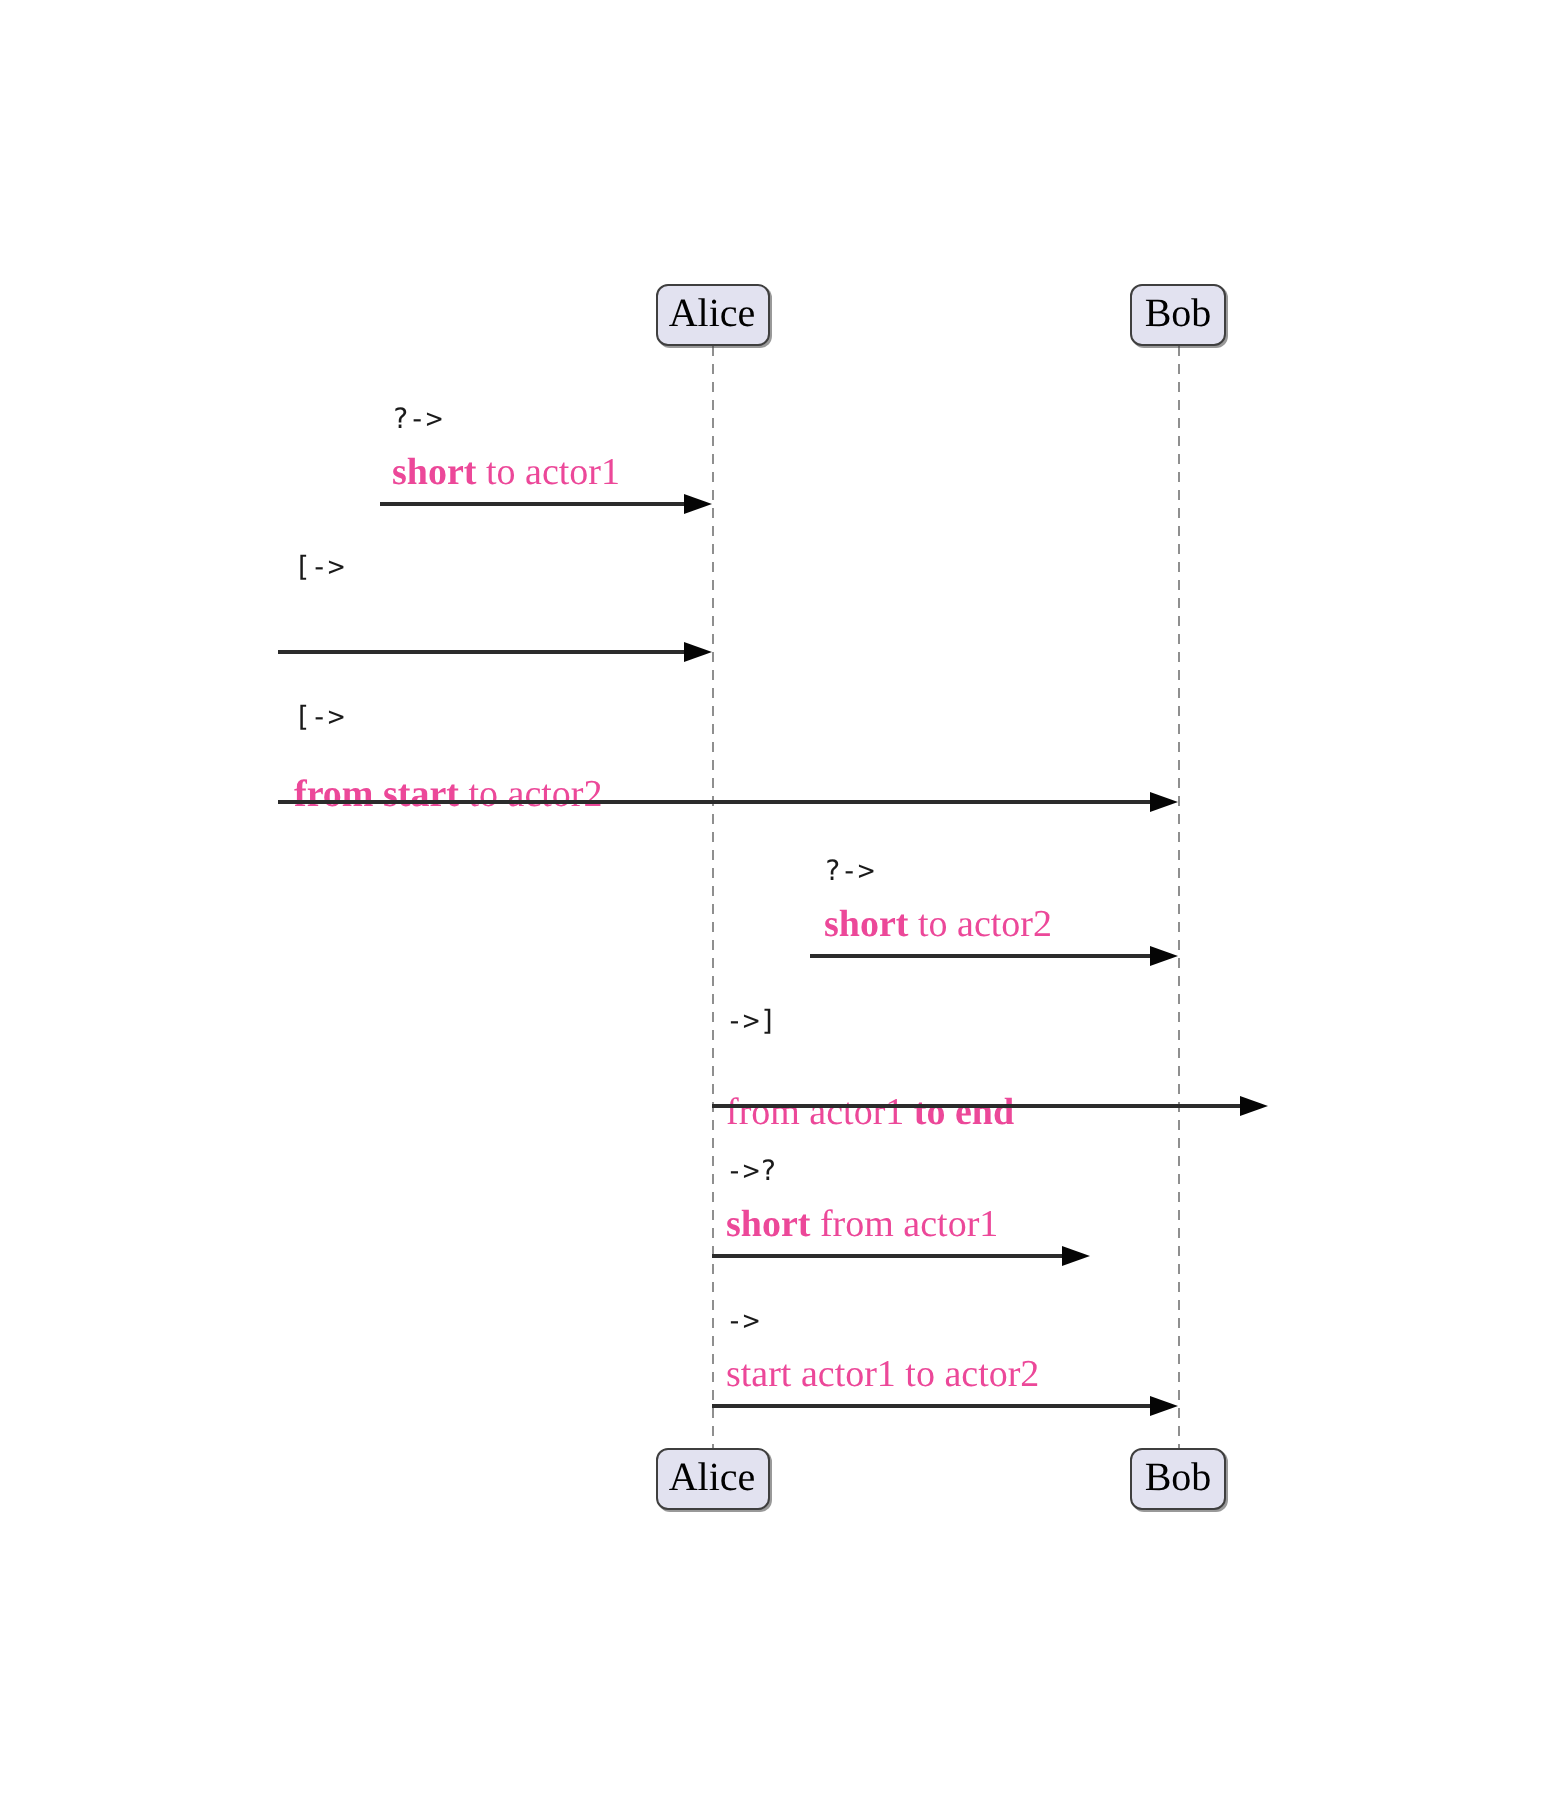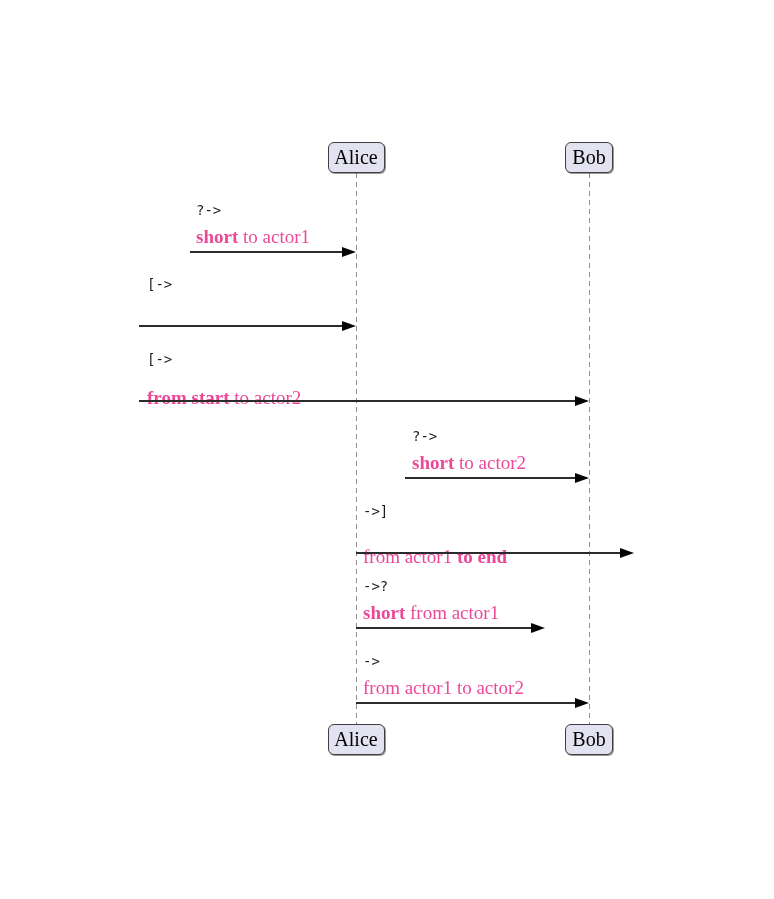--- a/index.html
+++ b/index.html
@@ -96,16 +96,16 @@
     <div class="msg-arrowhead" style="left: 575px; top: 473px;"></div>
     <div class="msg-code" style="left: 363px; top: 503px;">-&gt;]</div>
     <div class="msg-label" style="left: 363px; top: 527px; margin-top: 19px;"><span>from actor1 </span><b>to end</b></div>
     <div class="msg-line" style="left: 356px; top: 552px; width: 274px;"></div>
     <div class="msg-arrowhead" style="left: 620px; top: 548px;"></div>
     <div class="msg-code" style="left: 363px; top: 578px;">-&gt;?</div>
     <div class="msg-label" style="left: 363px; top: 602px;"><b>short</b><span> from actor1</span></div>
     <div class="msg-line" style="left: 356px; top: 627px; width: 185px;"></div>
     <div class="msg-arrowhead" style="left: 531px; top: 623px;"></div>
     <div class="msg-code" style="left: 363px; top: 653px;">-&gt;</div>
-    <div class="msg-label" style="left: 363px; top: 677px;"><span>from actor1 to actor2</span></div>
+    <div class="msg-label" style="left: 363px; top: 677px;"><span>start actor1 to actor2</span></div>
     <div class="msg-line" style="left: 356px; top: 702px; width: 229px;"></div>
     <div class="msg-arrowhead" style="left: 575px; top: 698px;"></div>
   </div>
 
 </body></html>

